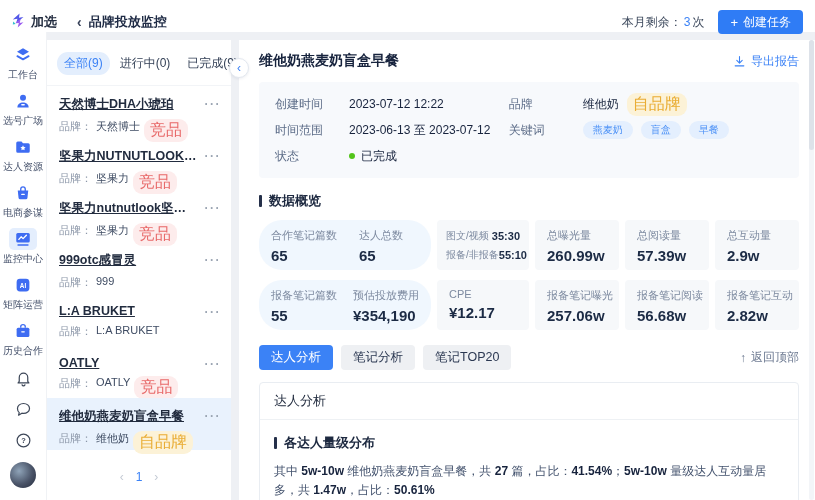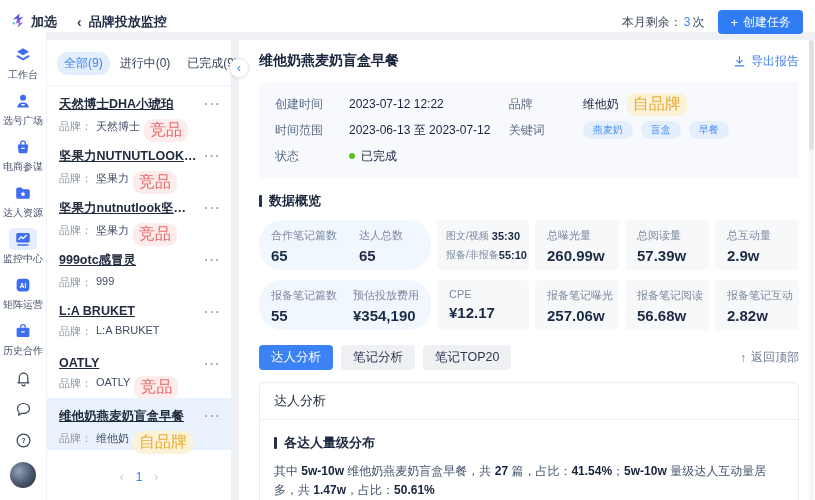--- a/index.html
+++ b/index.html
@@ -149,35 +149,35 @@
               <circle cx="12" cy="7.5" r="4" fill="#3e6cf2"></circle>
               <path d="M4.5 20.5c0-4 3.4-6.5 7.5-6.5s7.5 2.5 7.5 6.5z" fill="#3e6cf2"></path>
               <rect x="9.5" y="16" width="5" height="2" rx="1" fill="#fff"></rect>
             </svg>
         </span>
         <span class="slabel">选号广场</span>
       </div>
       <div class="side-item">
         <span class="ic">
           <svg width="18" height="18" viewBox="0 0 24 24">
+              <path d="M3 6.5A2 2 0 015 4.5h5l2 2.5h7a2 2 0 012 2v8.5a2 2 0 01-2 2H5a2 2 0 01-2-2z" fill="#3e6cf2"></path>
+              <path d="M12 9.8l1.1 2.2 2.4.35-1.75 1.7.4 2.4L12 15.3l-2.15 1.15.4-2.4-1.75-1.7 2.4-.35z" fill="#fff"></path>
+            </svg>
+        </span>
+        <span class="slabel">达人资源</span>
+      </div>
+      <div class="side-item">
+        <span class="ic">
+          <svg width="18" height="18" viewBox="0 0 24 24">
               <path d="M5 8.5h14l-1.1 10a2 2 0 01-2 1.8H8.1a2 2 0 01-2-1.8z" fill="#3e6cf2"></path>
               <path d="M9 10V6.8a3 3 0 016 0V10" stroke="#3e6cf2" stroke-width="1.8" fill="none" stroke-linecap="round"></path>
               <rect x="9.5" y="13" width="5" height="1.8" rx=".9" fill="#fff"></rect>
             </svg>
         </span>
         <span class="slabel">电商参谋</span>
-      </div>
-      <div class="side-item">
-        <span class="ic">
-          <svg width="18" height="18" viewBox="0 0 24 24">
-              <path d="M3 6.5A2 2 0 015 4.5h5l2 2.5h7a2 2 0 012 2v8.5a2 2 0 01-2 2H5a2 2 0 01-2-2z" fill="#3e6cf2"></path>
-              <path d="M12 9.8l1.1 2.2 2.4.35-1.75 1.7.4 2.4L12 15.3l-2.15 1.15.4-2.4-1.75-1.7 2.4-.35z" fill="#fff"></path>
-            </svg>
-        </span>
-        <span class="slabel">达人资源</span>
       </div>
       <div class="side-item active">
         <span class="ic">
           <svg width="18" height="18" viewBox="0 0 24 24">
               <rect x="3" y="4" width="18" height="12.5" rx="2" fill="#3e6cf2"></rect>
               <path d="M6.5 12.5l3-3.4 2.6 2.4 4.4-4.5" stroke="#fff" stroke-width="1.8" fill="none" stroke-linecap="round" stroke-linejoin="round"></path>
               <path d="M5.5 20h13" stroke="#3e6cf2" stroke-width="2.2" stroke-linecap="round"></path>
             </svg>
         </span>
         <span class="slabel">监控中心</span>

